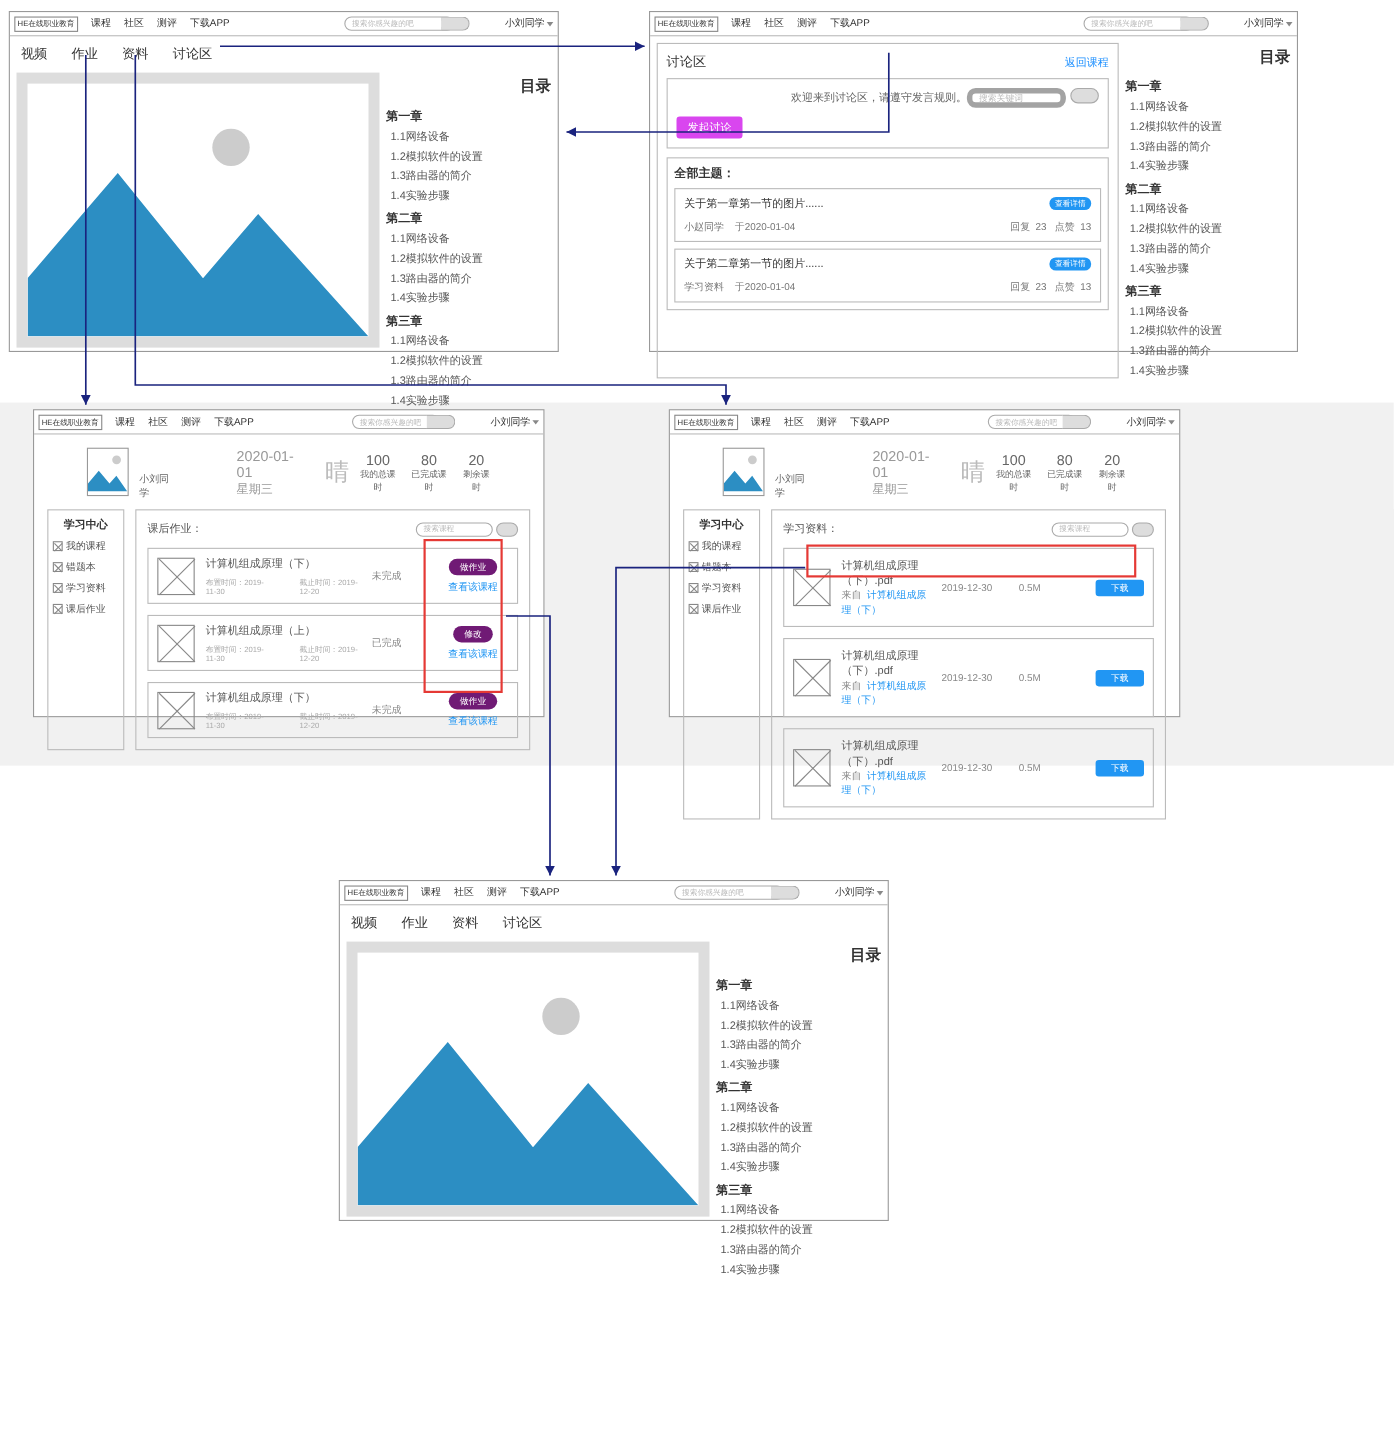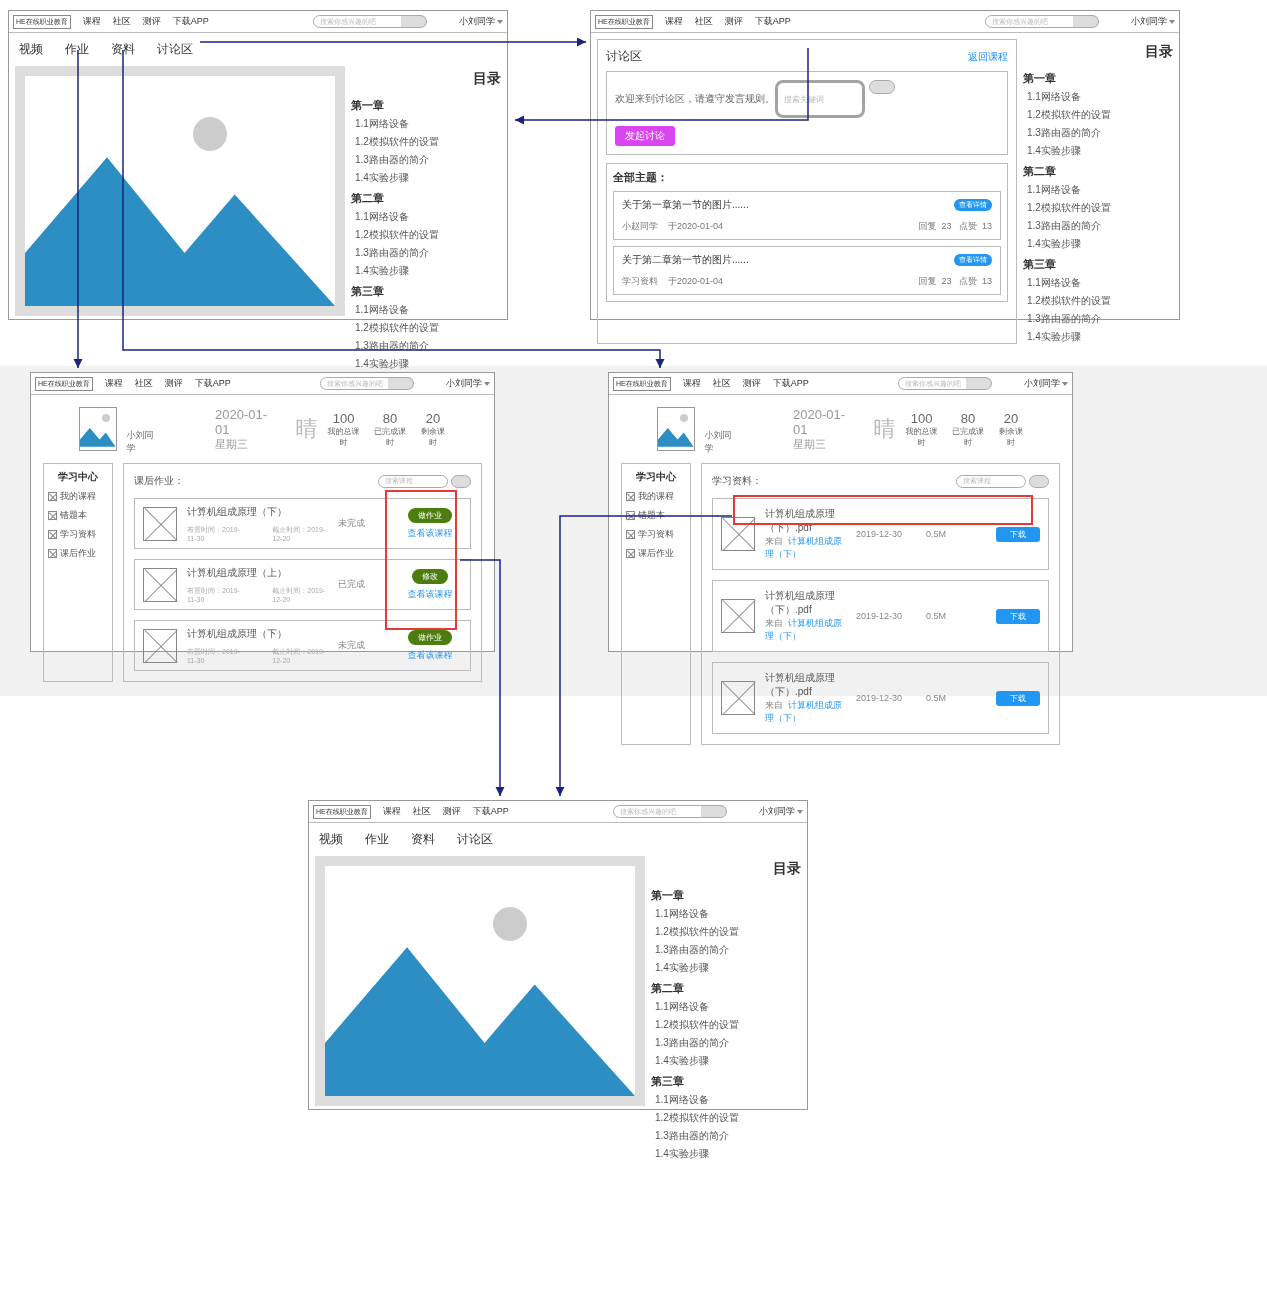--- a/index.html
+++ b/index.html
@@ -26,23 +26,23 @@
   .tocpane{width:150px}
   .toc-title{font-size:14px;font-weight:bold;text-align:right;padding:4px 0}
   .toc-ch{font-size:11px;font-weight:bold;margin-top:6px}
   .toc-it{font-size:10px;color:#555;margin:4px 0 0 4px}
   
   .dbody{display:flex;gap:6px;padding:6px}
   .dmain{flex:1;border:1px solid #bbb;padding:8px}
   .dhead{display:flex;justify-content:space-between;align-items:center}
   .dlink{color:#1E90FF;font-size:10px}
   .dwelcome{border:1px solid #bbb;padding:8px;margin-top:6px}
-  .dwelcome .row{display:flex;justify-content:flex-start;align-items:center}
+  .dwelcome .row{display:flex;justify-content:flex-end;align-items:center}
   .dsearch{display:flex}
-  .dsearch .i{width:90px;height:14px;border:3px solid #a3a3a3;border-radius:8px;font-size:8px;color:#bbb;padding:16px 6px;display:flex;align-items:center}
+  .dsearch .i{width:90px;height:14px;border:5px solid #a3a3a3;border-radius:8px;font-size:8px;color:#bbb;padding:4px 6px;display:flex;align-items:center}
   .dsearch .b{width:26px;height:14px;background:#ddd;border:1px solid #aaa;border-radius:8px;margin-left:4px}
   .dbtn{background:#d946ef;color:#fff;font-size:10px;padding:3px 10px;border-radius:3px;display:inline-block;margin-top:8px}
   .dall{border:1px solid #bbb;margin-top:8px;padding:6px}
   .dall h4{font-size:11px;margin-bottom:4px}
   .thread{border:1px solid #bbb;padding:6px 8px;margin-top:6px}
   .thread .r1{display:flex;justify-content:space-between;align-items:center}
   .thread .tag{background:#2196F3;color:#fff;font-size:7px;padding:1px 5px;border-radius:6px}
   .thread .r2{display:flex;justify-content:space-between;font-size:9px;color:#777;margin-top:8px}
   
   .schead{display:flex;align-items:center;padding:8px 48px;gap:10px}
@@ -73,21 +73,21 @@
   .hwrow{border:1px solid #bbb;padding:6px 8px;margin-top:10px;display:flex;align-items:center;gap:10px}
   .thumb{width:34px;height:34px;border:1px solid #888;position:relative}
   .thumb::before,.thumb::after{content:"";position:absolute;background:#888}
   .thumb::before{width:46px;height:1px;top:16px;left:-6px;transform:rotate(45deg)}
   .thumb::after{width:46px;height:1px;top:16px;left:-6px;transform:rotate(-45deg)}
   .hwinfo{flex:1}
   .hwtitle{font-size:10px;color:#555}
   .hwmeta{font-size:7px;color:#aaa;margin-top:6px;display:flex;gap:30px}
   .hwstat{font-size:9px;color:#888;width:50px}
   .hwact{width:64px;text-align:center}
-  .pill{background:#4d7c0f;color:#fff;font-size:8px;padding:2px 10px;border-radius:8px;display:inline-block}
+  .pill{background:#701a75;color:#fff;font-size:8px;padding:2px 10px;border-radius:8px;display:inline-block}
   .lnk{color:#2196F3;font-size:9px;margin-top:4px;display:block}
   
   .mrow{border:1px solid #bbb;padding:8px;margin-top:10px;display:flex;align-items:center;gap:10px}
   .minfo{flex:1}
   .msrc{font-size:9px;color:#888;margin-top:0}
   .msrc .cl{color:#2196F3}
   .mmeta{font-size:9px;color:#888;width:130px;display:flex;gap:24px}
   .dlpill{background:#2196F3;color:#fff;font-size:8px;padding:2px 14px;border-radius:3px}
   
   .redbox{position:absolute;border:2px solid #E53935;pointer-events:none}

